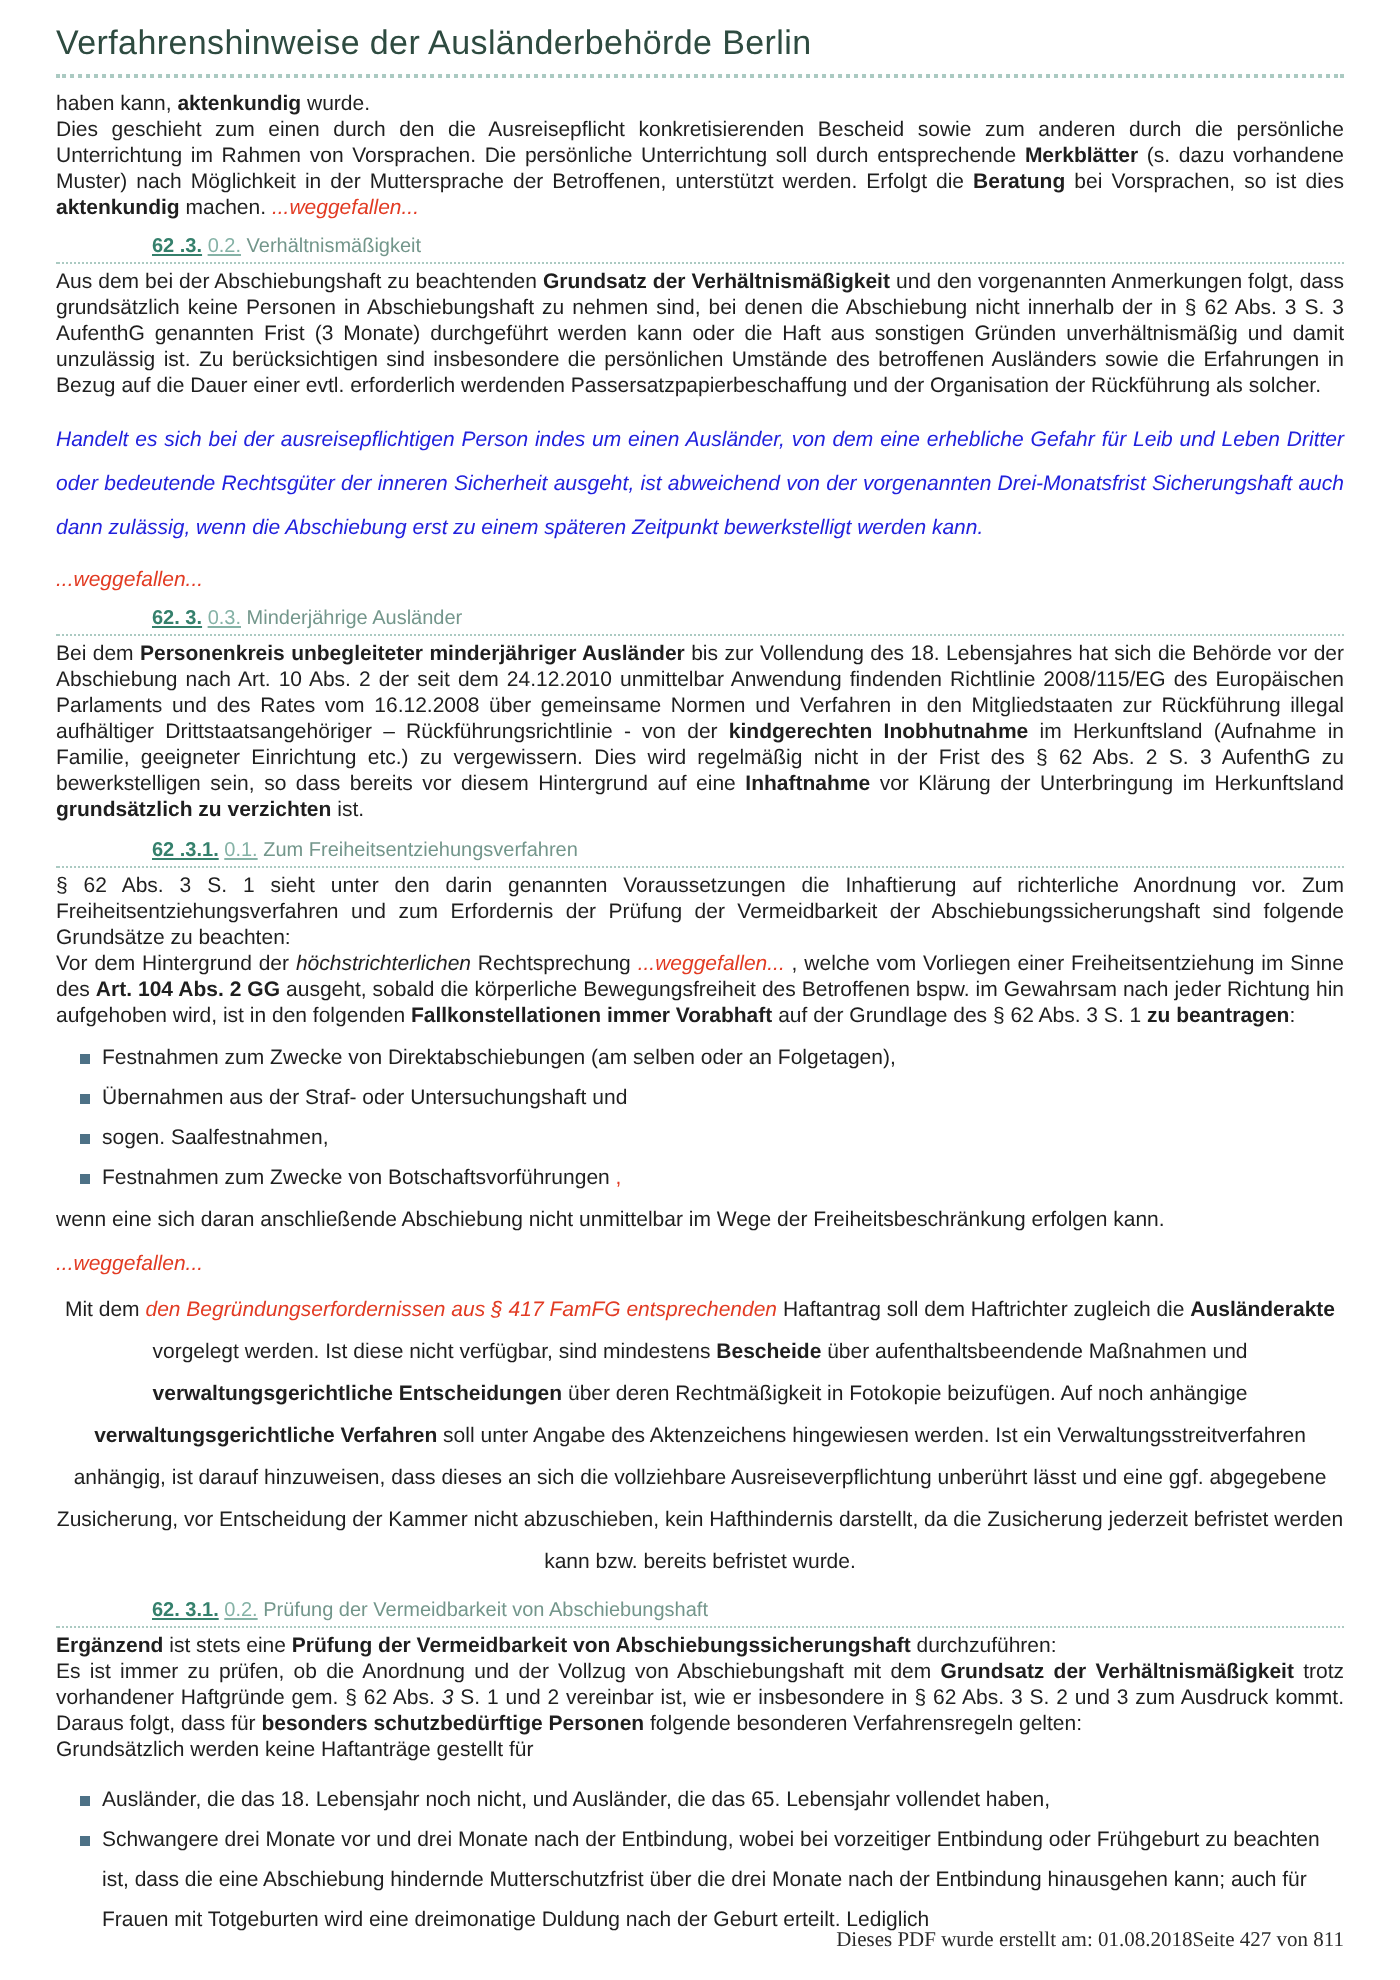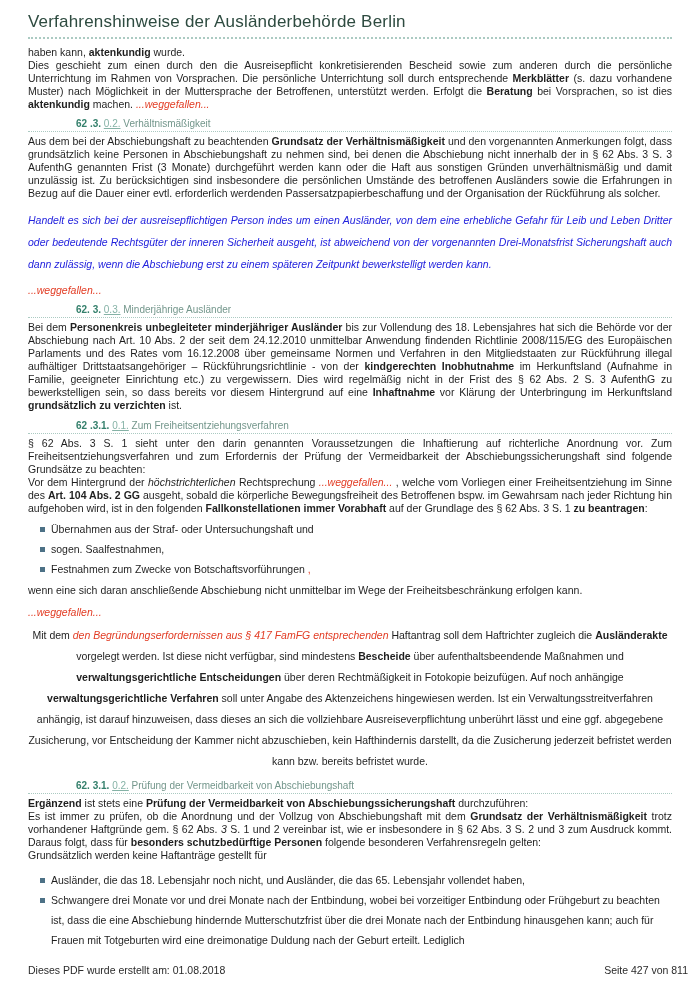--- a/index.html
+++ b/index.html
@@ -25,21 +25,21 @@
     height:0;
     margin-bottom:7px;
   }
   .sec-heading{
     font-size:10px;
     margin:7px 0 3px 0;
     padding-bottom:2px;
     border-bottom:1px dotted #abcac2;
   }
   .sec-heading a{cursor:pointer;}
-  .hnum1{color:#35806c;font-weight:bold;padding-left:48px;}
+  .hnum1{color:#35806c;font-weight:bold;text-decoration:underline;padding-left:48px;}
   .hnum2{color:#85b2a6;text-decoration:underline;}
   .hlabel{color:#73968b;}
   .para{
     font-size:10.5px;
     color:#1f1f1f;
     line-height:13px;
     margin:0 0 8px 0;
     text-align:justify;
   }
   .para.tight{margin-bottom:0;}
@@ -67,25 +67,26 @@
   ul.bullets li .sq{
     position:absolute;
     left:0;top:4px;
     width:5px;height:5px;
     background:#4d7186;
   }
   ul.bullets.loose li{line-height:20px;margin-bottom:0;}
   ul.bullets.loose li .sq{top:8px;}
   .footer{
     position:absolute;
-    left:28px;right:12px;bottom:14px;
+    left:28px;right:28px;bottom:14px;
     display:flex;
-    justify-content:space-between;
+    justify-content:flex-end;
     font-size:10.5px;
     color:#2a2a2a;
+    font-family:Liberation Serif, serif;
   }
 </style>
 </head>
 <body>
 
 <div class="page">
   <div class="content">
     <h1 class="doc-title">Verfahrenshinweise der Ausländerbehörde Berlin</h1>
     <div class="title-rule"></div>
     <div id="doc">
@@ -94,20 +95,21 @@
         <div class="sec-heading"><a class="hnum1">62 .3.</a> <a class="hnum2">0.2.</a> <span class="hlabel">Verhältnismäßigkeit</span></div>
         <p class="para"><span>Aus dem bei der Abschiebungshaft zu beachtenden </span><span class="b">Grundsatz der Verhältnismäßigkeit</span><span> und den vorgenannten Anmerkungen folgt, dass grundsätzlich keine Personen in Abschiebungshaft zu nehmen sind, bei denen die Abschiebung nicht innerhalb der in § 62 Abs. 3 S. 3 AufenthG genannten Frist (3 Monate) durchgeführt werden kann oder die Haft aus sonstigen Gründen unverhältnismäßig und damit unzulässig ist. Zu berücksichtigen sind insbesondere die persönlichen Umstände des betroffenen Ausländers sowie die Erfahrungen in Bezug auf die Dauer einer evtl. erforderlich werdenden Passersatzpapierbeschaffung und der Organisation der Rückführung als solcher.</span></p>
         <p class="para blue-para"><span class="blue i">Handelt es sich bei der ausreisepflichtigen Person indes um einen Ausländer, von dem eine erhebliche Gefahr für Leib und Leben Dritter oder bedeutende Rechtsgüter der inneren Sicherheit ausgeht, ist abweichend von der vorgenannten Drei-Monatsfrist Sicherungshaft auch dann zulässig, wenn die Abschiebung erst zu einem späteren Zeitpunkt bewerkstelligt werden kann.</span></p>
         <p class="para standalone"><span class="red i">...weggefallen...</span></p>
         <div class="sec-heading"><a class="hnum1">62. 3.</a> <a class="hnum2">0.3.</a> <span class="hlabel">Minderjährige Ausländer</span></div>
         <p class="para"><span>Bei dem </span><span class="b">Personenkreis unbegleiteter minderjähriger Ausländer</span><span> bis zur Vollendung des 18. Lebensjahres hat sich die Behörde vor der Abschiebung nach Art. 10 Abs. 2 der seit dem 24.12.2010 unmittelbar Anwendung findenden Richtlinie 2008/115/EG des Europäischen Parlaments und des Rates vom 16.12.2008 über gemeinsame Normen und Verfahren in den Mitgliedstaaten zur Rückführung illegal aufhältiger Drittstaatsangehöriger – Rückführungsrichtlinie - von der </span><span class="b">kindgerechten Inobhutnahme</span><span> im Herkunftsland (Aufnahme in Familie, geeigneter Einrichtung etc.) zu vergewissern. Dies wird regelmäßig nicht in der Frist des § 62 Abs. 2 S. 3 AufenthG zu bewerkstelligen sein, so dass bereits vor diesem Hintergrund auf eine </span><span class="b">Inhaftnahme</span><span> vor Klärung der Unterbringung im Herkunftsland </span><span class="b">grundsätzlich zu verzichten</span><span> ist.</span></p>
         <div class="sec-heading"><a class="hnum1">62 .3.1.</a> <a class="hnum2">0.1.</a> <span class="hlabel">Zum Freiheitsentziehungsverfahren</span></div>
         <p class="para tight"><span>§ 62 Abs. 3 S. 1 sieht unter den darin genannten Voraussetzungen die Inhaftierung auf richterliche Anordnung vor. Zum Freiheitsentziehungsverfahren und zum Erfordernis der Prüfung der Vermeidbarkeit der Abschiebungssicherungshaft sind folgende Grundsätze zu beachten:</span></p>
         <p class="para"><span>Vor dem Hintergrund der </span><span class="i">höchstrichterlichen</span><span> Rechtsprechung </span><span class="red i">...weggefallen...</span><span> , welche vom Vorliegen einer Freiheitsentziehung im Sinne des </span><span class="b">Art. 104 Abs. 2 GG</span><span> ausgeht, sobald die körperliche Bewegungsfreiheit des Betroffenen bspw. im Gewahrsam nach jeder Richtung hin aufgehoben wird, ist in den folgenden </span><span class="b">Fallkonstellationen immer Vorabhaft</span><span> auf der Grundlage des § 62 Abs. 3 S. 1  </span><span class="b">zu beantragen</span><span>:</span></p>
         <ul class="bullets">
+          <li><span class="sq"></span><span>Festnahmen zum Zwecke von Direktabschiebungen (am selben oder an Folgetagen),</span></li>
           <li><span class="sq"></span><span>Übernahmen aus der Straf- oder Untersuchungshaft und</span></li>
           <li><span class="sq"></span><span>sogen. Saalfestnahmen,</span></li>
           <li><span class="sq"></span><span>Festnahmen zum Zwecke von Botschaftsvorführungen </span><span class="red">,</span></li>
         </ul>
         <p class="para gap-top"><span>wenn eine sich daran anschließende Abschiebung nicht unmittelbar im Wege der Freiheitsbeschränkung erfolgen kann.</span></p>
         <p class="para standalone"><span class="red i">...weggefallen...</span></p>
         <p class="para loose"><span>Mit dem </span><span class="red i">den Begründungserfordernissen aus § 417 FamFG entsprechenden</span><span> Haftantrag soll dem Haftrichter zugleich die </span><span class="b">Ausländerakte</span><span> vorgelegt werden. Ist diese nicht verfügbar, sind mindestens </span><span class="b">Bescheide</span><span> über aufenthaltsbeendende Maßnahmen und </span><span class="b">verwaltungsgerichtliche Entscheidungen</span><span> über deren Rechtmäßigkeit in Fotokopie beizufügen. Auf noch anhängige </span><span class="b">verwaltungsgerichtliche Verfahren</span><span> soll unter Angabe des Aktenzeichens hingewiesen werden. Ist ein Verwaltungsstreitverfahren anhängig, ist darauf hinzuweisen, dass dieses an sich die vollziehbare Ausreiseverpflichtung unberührt lässt und eine ggf. abgegebene Zusicherung, vor Entscheidung der Kammer nicht abzuschieben, kein Hafthindernis darstellt, da die Zusicherung jederzeit befristet werden kann bzw. bereits befristet wurde.</span></p>
         <div class="sec-heading"><a class="hnum1">62. 3.1.</a> <a class="hnum2">0.2.</a> <span class="hlabel">Prüfung der Vermeidbarkeit von Abschiebungshaft</span></div>
         <p class="para tight"><span class="b">Ergänzend</span><span> ist stets eine </span><span class="b">Prüfung der Vermeidbarkeit von Abschiebungssicherungshaft</span><span> durchzuführen:</span></p>
         <p class="para tight"><span>Es ist immer zu prüfen, ob die Anordnung und der Vollzug von Abschiebungshaft mit dem </span><span class="b">Grundsatz der Verhältnismäßigkeit</span><span> trotz vorhandener Haftgründe gem. § 62 Abs. </span><span class="i">3</span><span> S. 1 und 2 vereinbar ist, wie er insbesondere in § 62 Abs. 3 S. 2 und 3 zum Ausdruck kommt. Daraus folgt, dass für </span><span class="b">besonders schutzbedürftige Personen</span><span> folgende besonderen Verfahrensregeln gelten:</span></p>

